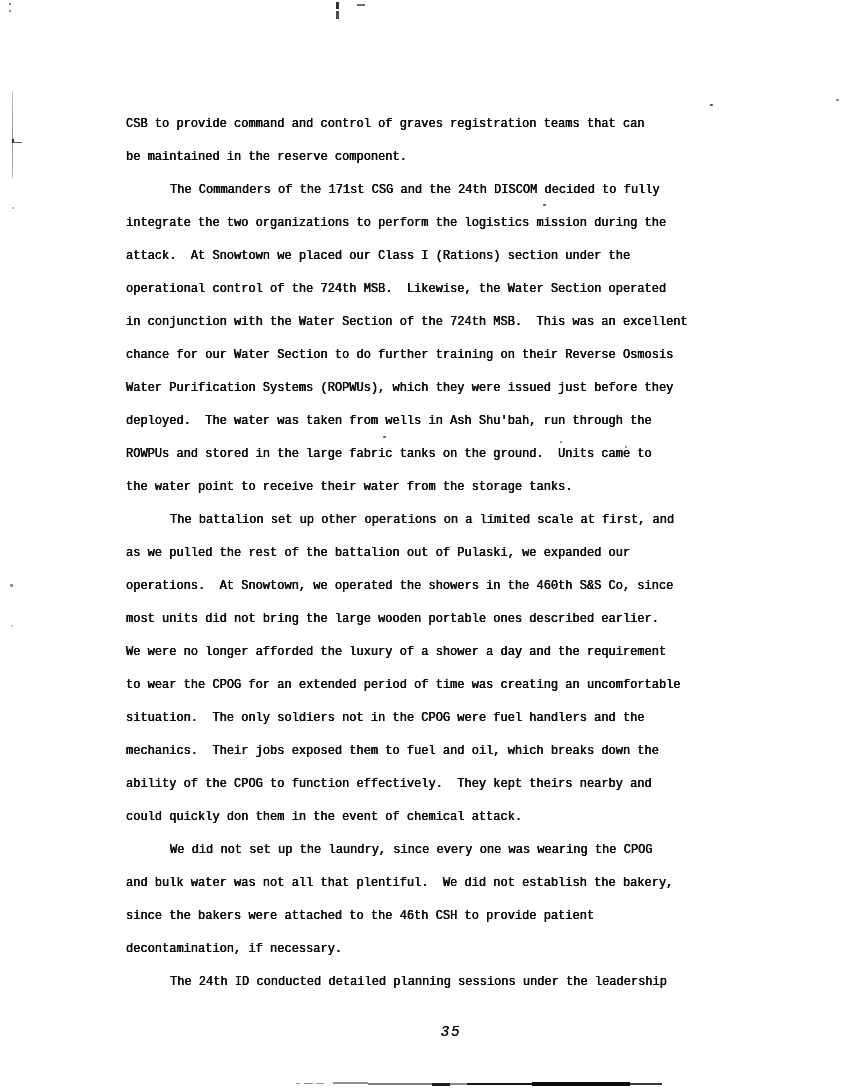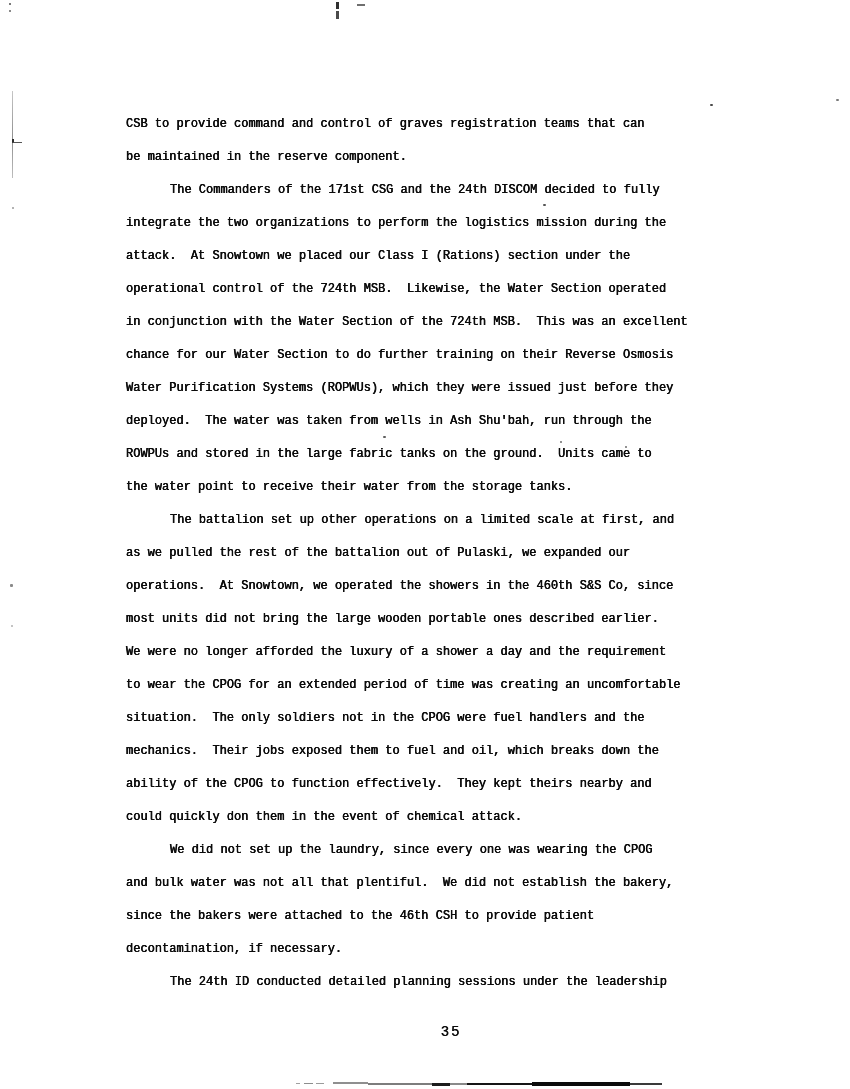--- a/index.html
+++ b/index.html
@@ -30,20 +30,21 @@
   .page-number {
     position: absolute;
     left: 126px; top: 1017px;
     width: 650px;
     text-align: center;
     font-size: 14px;
     line-height: 30px;
     color: #0b0b0b;
     text-shadow: 0.3px 0 0 #111;
     letter-spacing: 2px;
+    font-style: italic;
   }
   
   .artifact { position: absolute; }
   .speck { position: absolute; border-radius: 1px; }
   .vline-left {
     left: 12px; top: 91px; width: 1px; height: 87px;
     background: linear-gradient(#c6c6c6, #8f8f8f 55%, #bdbdbd);
   }
   .vtick-left {
     left: 12px; top: 139px; width: 8px; height: 3px;

